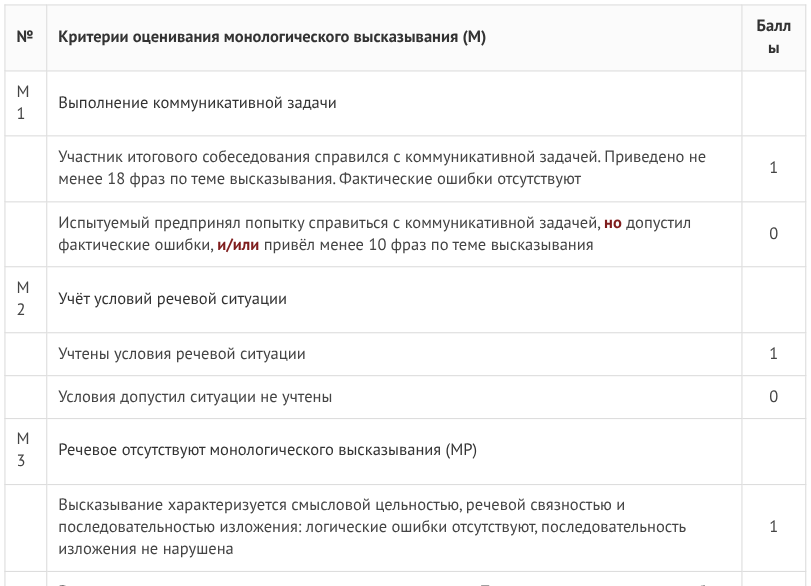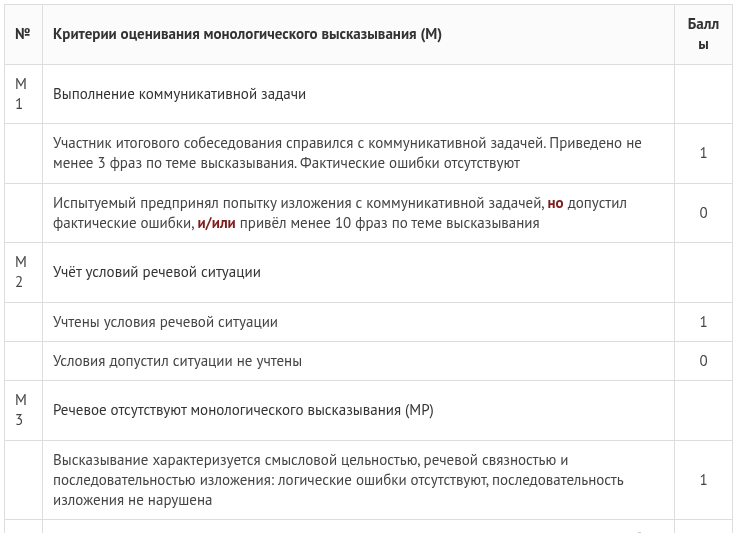--- a/index.html
+++ b/index.html
@@ -66,28 +66,28 @@
   <tbody>
 
     <tr>
       <td class="num">М1</td>
       <td class="section">Выполнение коммуникативной задачи</td>
       <td class="score"></td>
     </tr>
     <tr>
       <td class="num"></td>
       <td>
-        <span>Участник итогового собеседования справился с коммуникативной задачей. Приведено не менее 3 фраз по теме высказывания. Фактические ошибки отсутствуют</span>
+        <span>Участник итогового собеседования справился с коммуникативной задачей. Приведено не менее 18 фраз по теме высказывания. Фактические ошибки отсутствуют</span>
       </td>
       <td class="score">1</td>
     </tr>
     <tr>
       <td class="num"></td>
       <td>
-        <span>Испытуемый предпринял попытку изложения с коммуникативной задачей, </span><span class="b">но</span><span> допустил фактические ошибки, </span><span class="b">и/или</span><span> привёл менее 10 фраз по теме высказывания</span>
+        <span>Испытуемый предпринял попытку справиться с коммуникативной задачей, </span><span class="b">но</span><span> допустил фактические ошибки, </span><span class="b">и/или</span><span> привёл менее 10 фраз по теме высказывания</span>
       </td>
       <td class="score">0</td>
     </tr>
 
     <tr>
       <td class="num">М2</td>
       <td class="section">Учёт условий речевой ситуации</td>
       <td class="score"></td>
     </tr>
     <tr>

